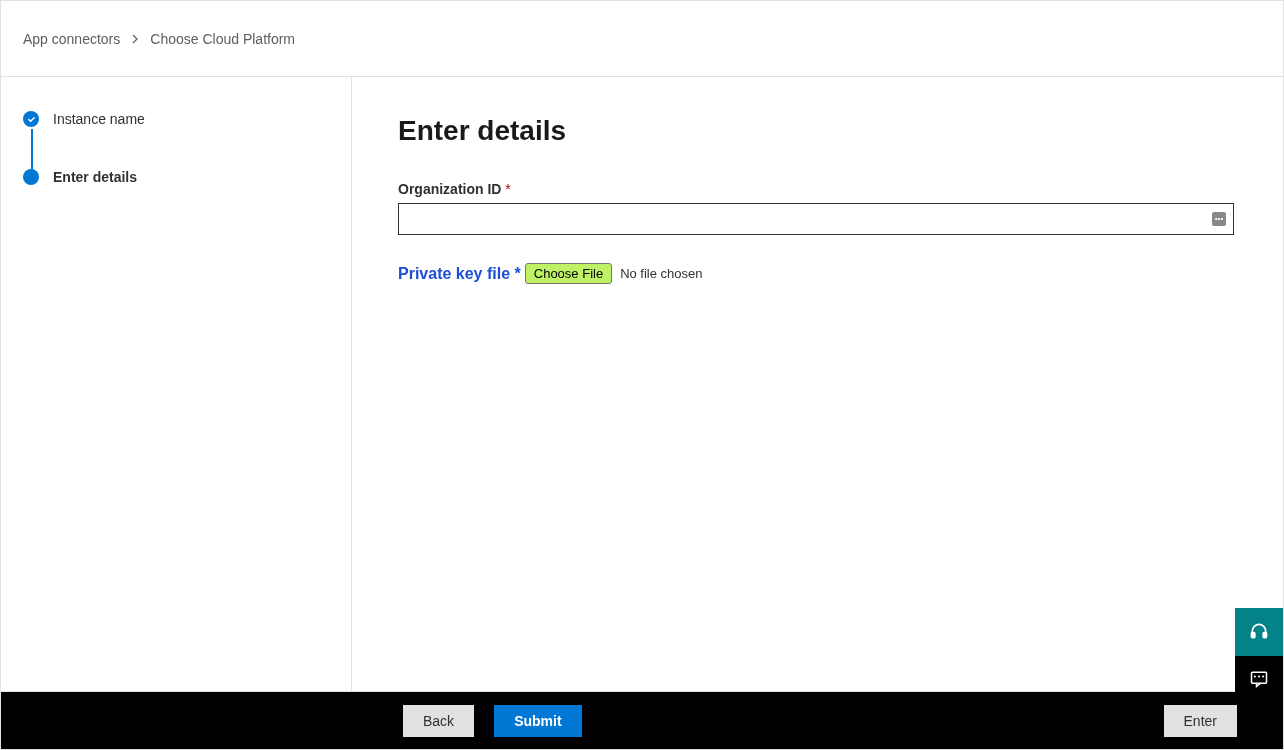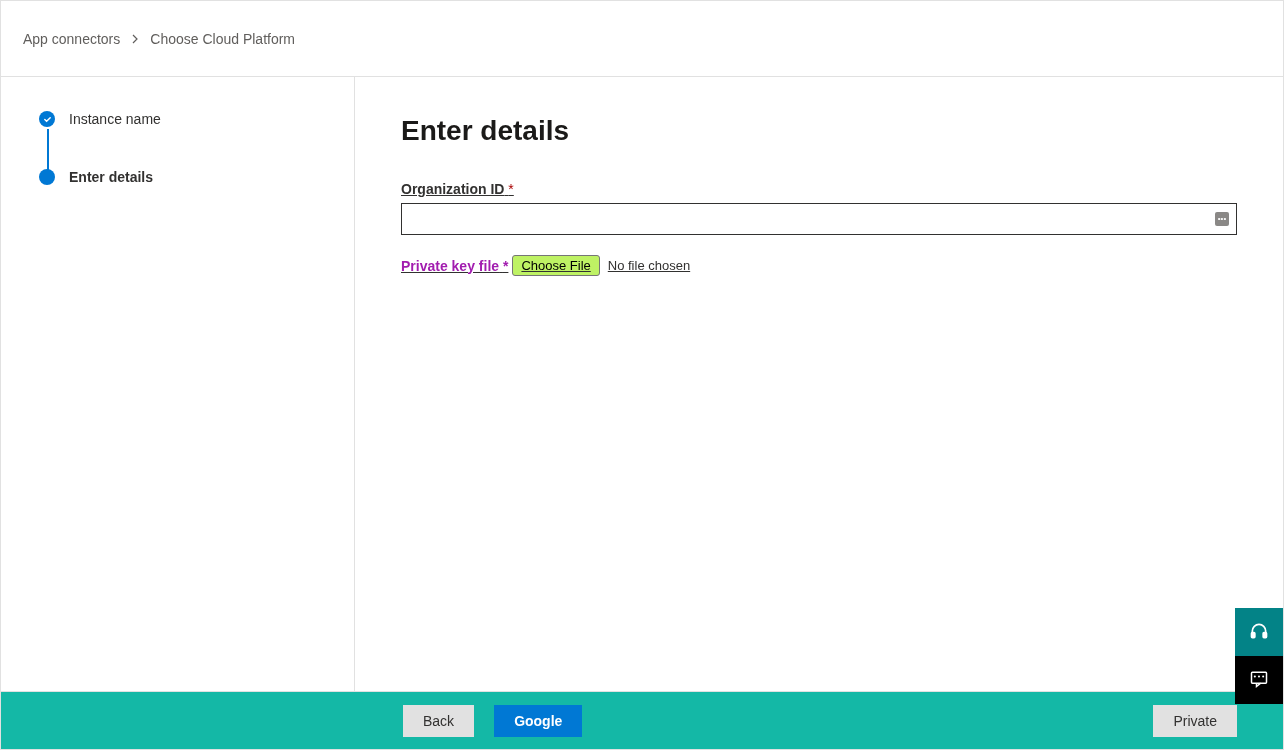--- a/index.html
+++ b/index.html
@@ -31,21 +31,20 @@
   }
   .breadcrumb-chevron {
     margin: 0 10px;
     color: #605e5c;
     display: inline-flex;
     align-items: center;
   }
   .content-area {
     display: flex;
     height: calc(100% - 64px - 58px);
-    padding-left: 16px;
   }
   .sidebar {
     width: 351px;
     border-right: 1px solid #e1e1e1;
     padding: 34px 22px;
   }
   .step-item {
     display: flex;
     align-items: center;
     position: relative;
@@ -89,22 +88,21 @@
     flex: 1;
     padding: 38px 46px;
   }
   .page-title {
     font-size: 28px;
     font-weight: 600;
     color: #1b1a19;
     margin-bottom: 34px;
   }
   .form-group {
-    margin-bottom: 20px;
-    text-decoration: underline;
+    margin-bottom: 28px;
   }
   .form-label {
     display: block;
     font-size: 14px;
     font-weight: 600;
     color: #323130;
     margin-bottom: 6px;
   }
   .required-star {
     color: #a80000;
@@ -138,23 +136,23 @@
     font-size: 8px;
     color: #fff;
     line-height: 1;
   }
   .file-row {
     display: flex;
     align-items: center;
     gap: 4px;
   }
   .file-label {
-    font-size: 14px;
-    font-weight: 600;
-    color: #a21caf;
+    font-size: 16px;
+    font-weight: 600;
+    color: #1d4ed8;
   }
   .file-button {
     border: 1px solid #767676;
     background: #bef264;
     padding: 2px 8px;
     font-size: 13px;
     font-family: inherit;
     border-radius: 3px;
     cursor: pointer;
     color: #000;
@@ -167,21 +165,21 @@
   .footer {
     position: absolute;
     bottom: 0;
     left: 0;
     right: 0;
     height: 58px;
     border-top: 1px solid #e1e1e1;
     display: flex;
     align-items: center;
     padding: 0 46px 0 402px;
-    background: #14b8a6;
+    background: #000000;
   }
   .btn {
     height: 32px;
     padding: 0 20px;
     font-size: 14px;
     font-family: inherit;
     border: none;
     cursor: pointer;
     min-width: 60px;
   }
@@ -275,23 +273,23 @@
         </span>
         <button class="file-button">Choose File</button>
         <span class="file-status">No file chosen</span>
       </div>
     </div>
   </div>
 </div>
 
 <div class="footer">
   <button class="btn btn-secondary">Back</button>
-  <button class="btn btn-primary">Google</button>
+  <button class="btn btn-primary">Submit</button>
   <div class="footer-spacer"></div>
-  <button class="btn btn-secondary" style="margin-right:0;">Private</button>
+  <button class="btn btn-secondary" style="margin-right:0;">Enter</button>
 </div>
 
 <div class="side-widgets">
   <button class="widget-btn support">
     <span>
       <svg width="20" height="20" viewBox="0 0 24 24" fill="none" stroke="#ffffff" stroke-width="2">
         <path d="M4 14v-2a8 8 0 0 1 16 0v2"></path>
         <rect x="3" y="14" width="4" height="6" rx="1" fill="#ffffff"></rect>
         <rect x="17" y="14" width="4" height="6" rx="1" fill="#ffffff"></rect>
       </svg>

